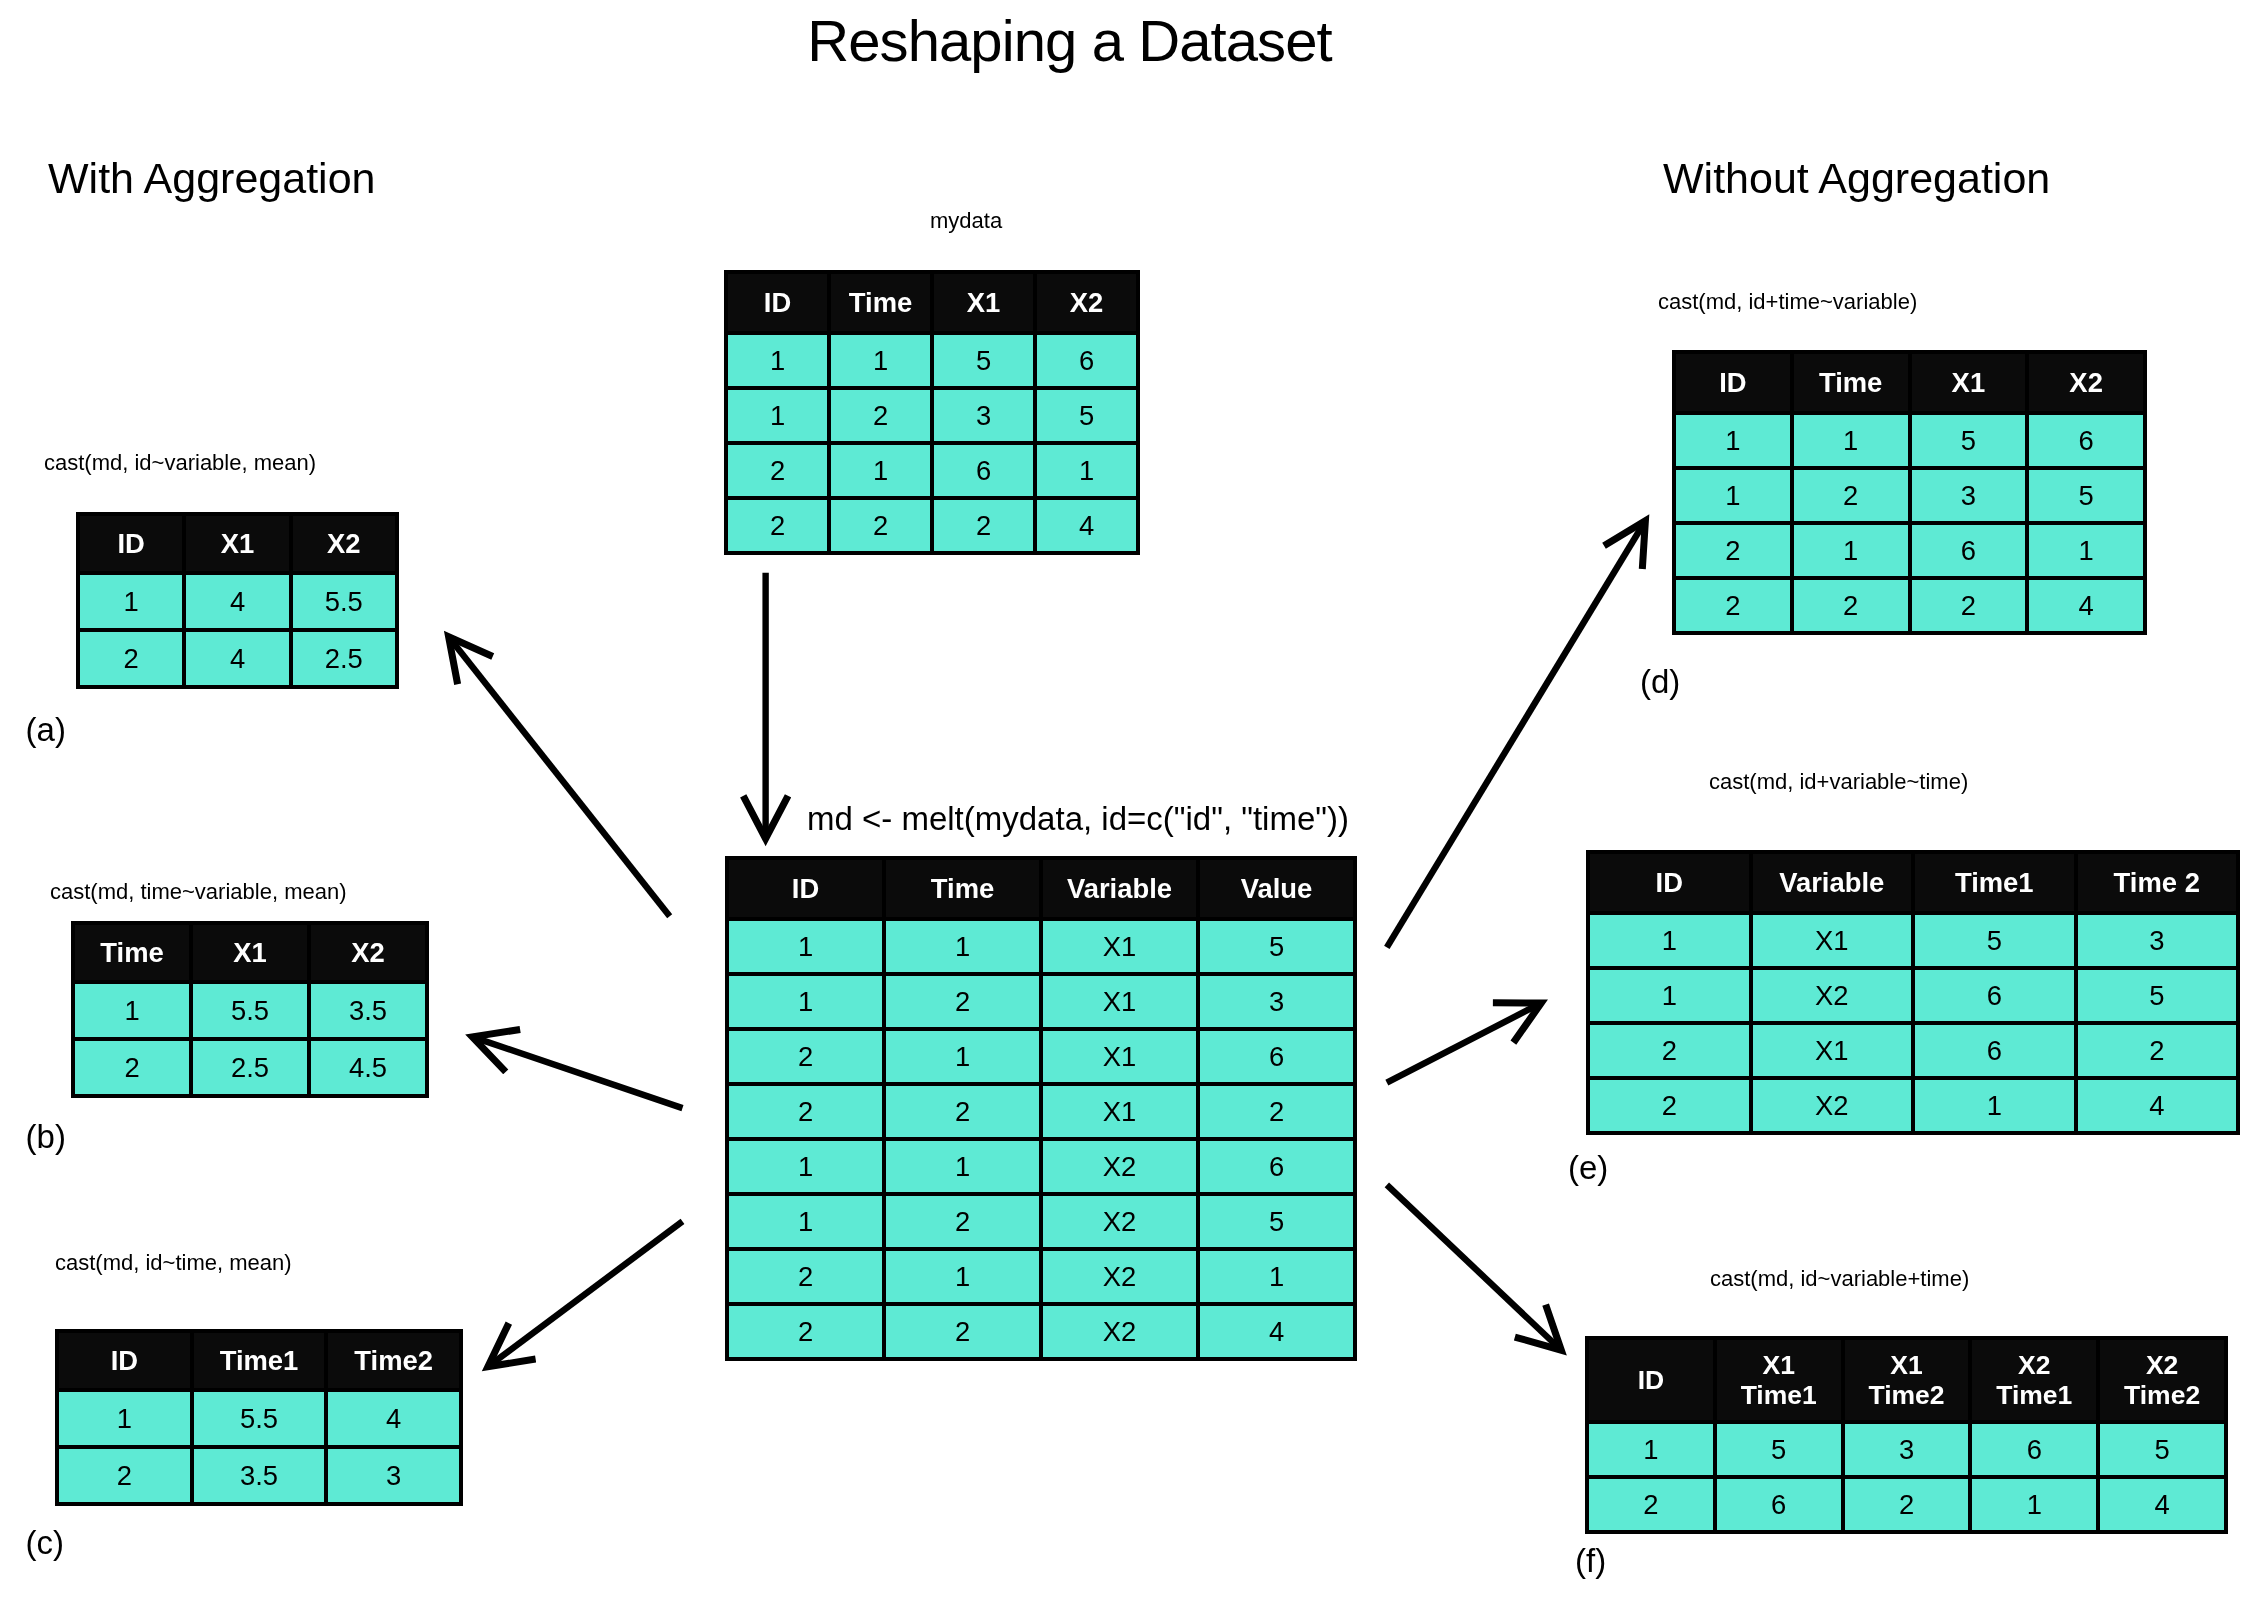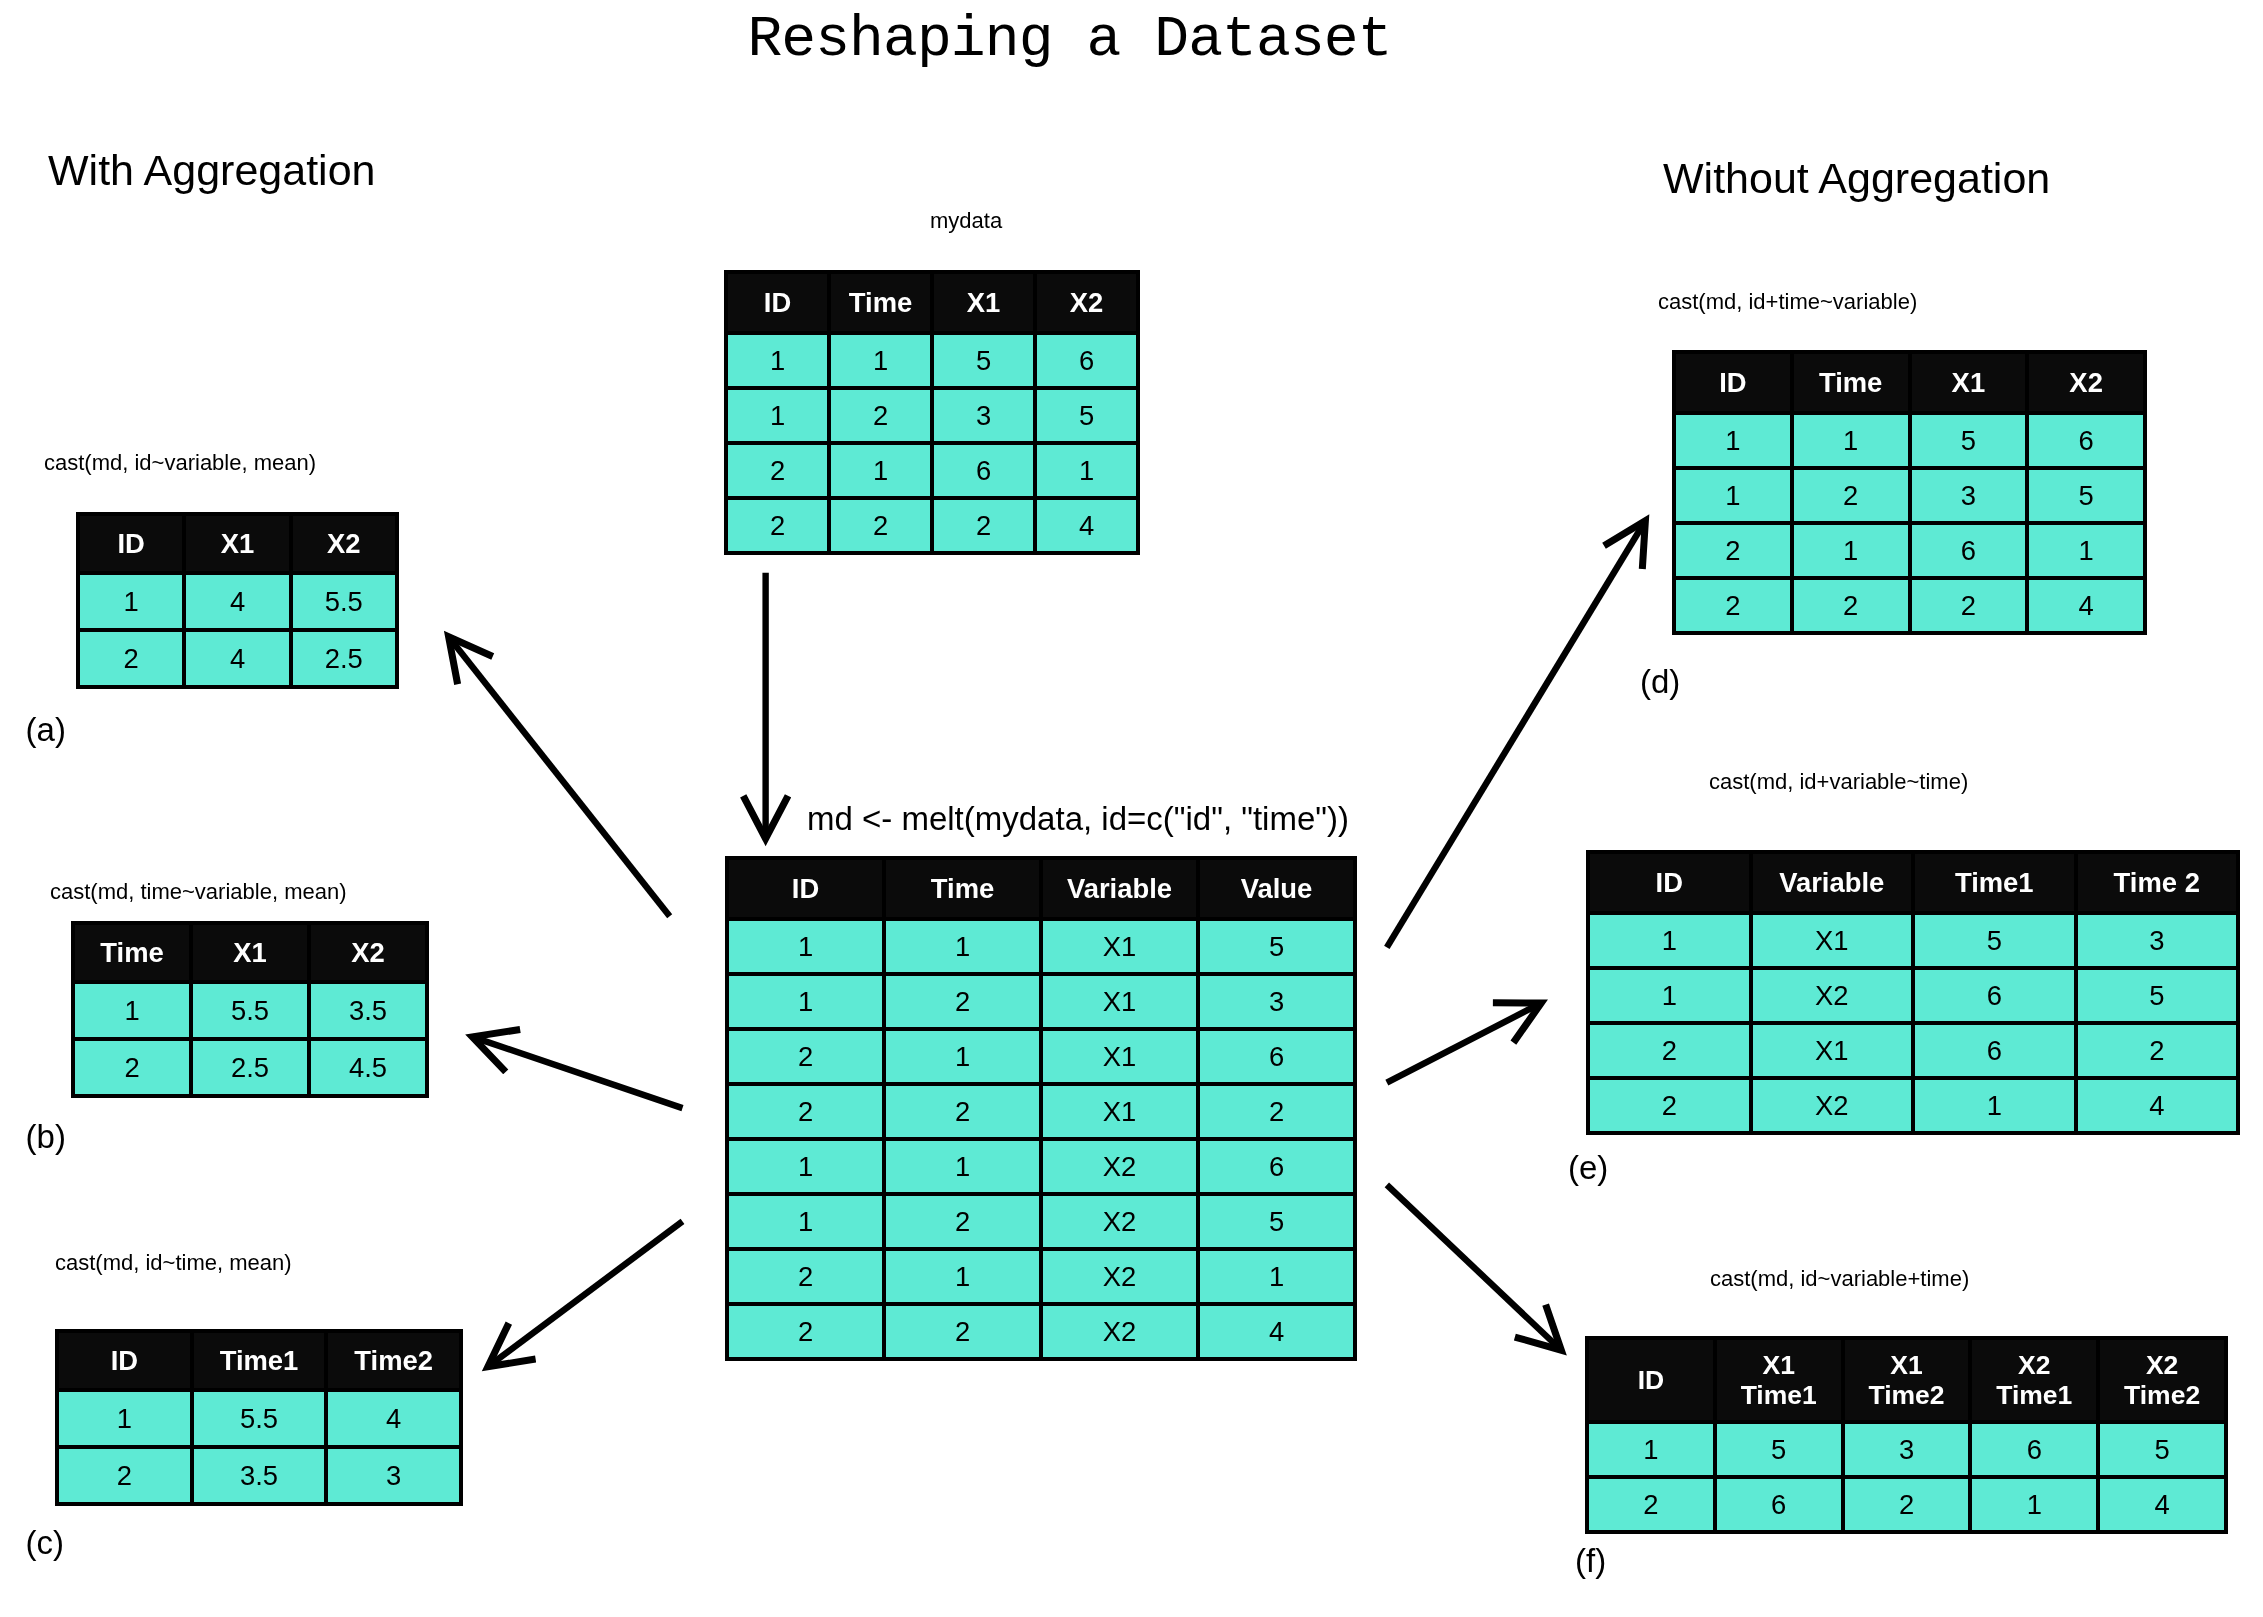--- a/index.html
+++ b/index.html
@@ -1,40 +1,40 @@
 <!DOCTYPE html>
 <html style="font-size:14.6px"><head>
 <meta charset="utf-8">
 <style>
   html,body{margin:0;padding:0;background:#fff;}
   .canvas{position:relative;width:2263px;height:1617px;background:#ffffff;
           font-family:"Liberation Sans",sans-serif;color:#000;overflow:hidden;}
   .abs{position:absolute;}
-  .title{font-size:58px;font-weight:500;letter-spacing:-0.9px;text-align:center;font-family:Liberation Mono, monospace;}
+  .title{font-size:58px;font-weight:500;letter-spacing:-0.9px;text-align:center;}
   .section-h{font-size:43px;font-weight:400;}
   .caption{font-size:22px;font-weight:400;white-space:nowrap;}
   .caption-c{font-size:33px;}
   .tbl-label{font-size:33px;}
   table.dtable{position:absolute;border-collapse:collapse;table-layout:fixed;background:#5eead4;padding-left:27px;}
   table.dtable th,table.dtable td{border:4.6px solid #000;text-align:center;vertical-align:middle;
           padding:0;white-space:pre-line;line-height:1.15;}
   table.dtable th{background:#0b0b0b;color:#fff;font-weight:bold;font-size:27.4px;height:57px;}
   table.dtable td{font-size:27.4px;height:51px;}
   table.small td{height:53px;}
   table.small th{height:55px;}
   table.tall-head th{height:80px;font-size:26.5px;}
   svg.arrows{position:absolute;left:0;top:0;}
 </style>
 </head>
 <body>
 
 <div class="canvas">
 
   <div class="abs title" style="left:640px;top:7.3px;width:859px;">Reshaping a Dataset</div>
-  <div class="abs section-h" style="left:48px;top:146px;">With Aggregation</div>
+  <div class="abs section-h" style="left:48px;top:154px;">With Aggregation</div>
   <div class="abs section-h" style="left:1663px;top:154px;">Without Aggregation</div>
 
   <div class="abs caption" style="left:930px;top:208px;">mydata</div>
   <table class="dtable" style="left:724px;top:270px;width:416px;">
       <thead>
         <tr>
           <th>ID</th>
           <th>Time</th>
           <th>X1</th>
           <th>X2</th>

